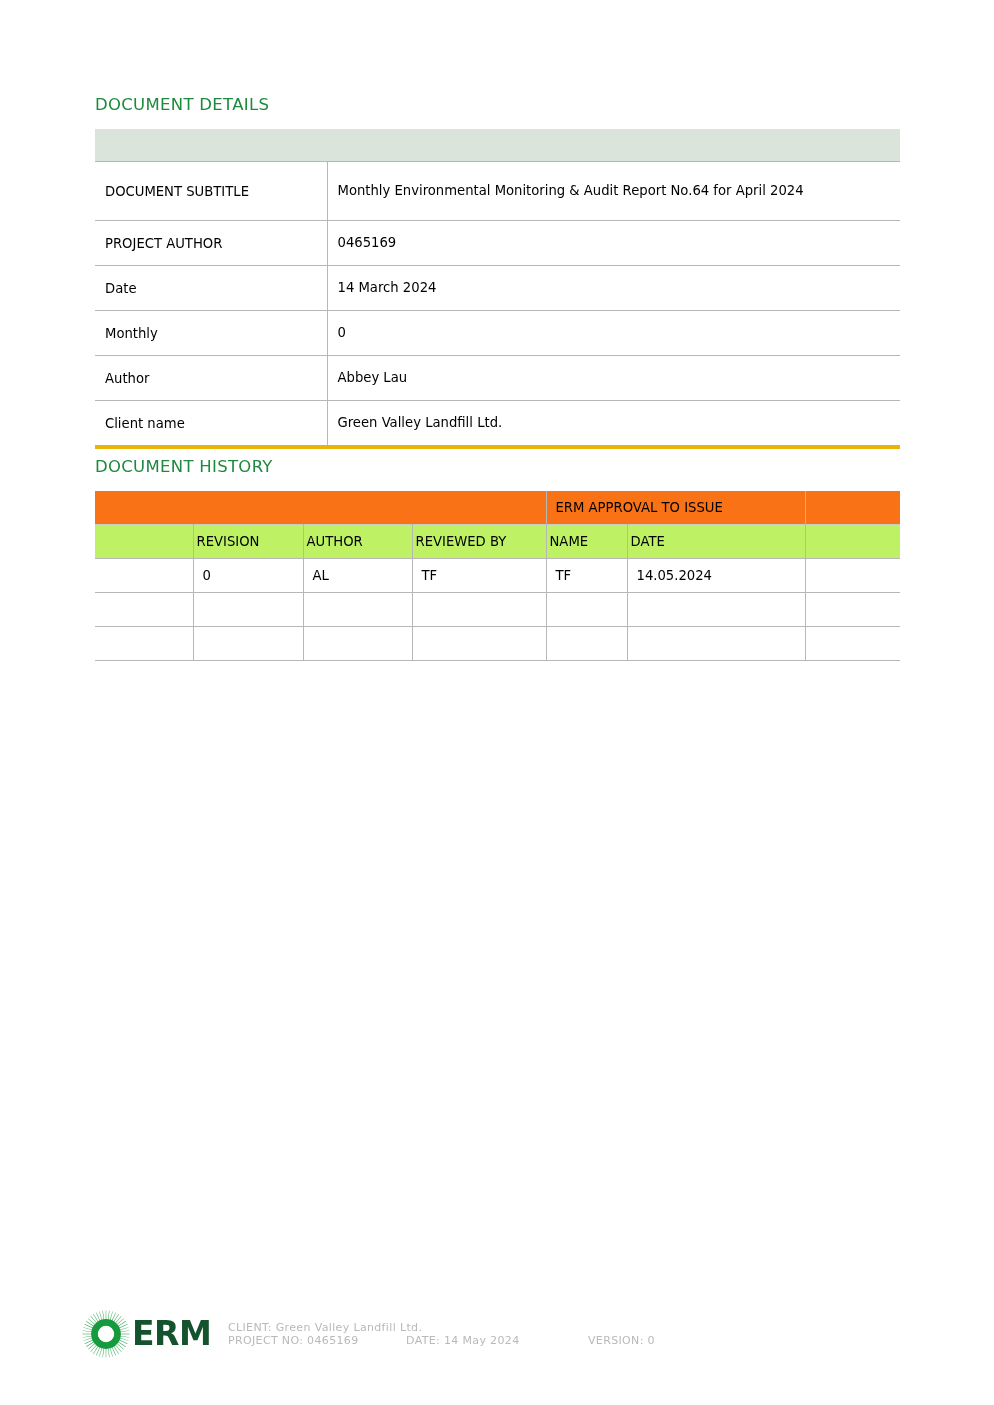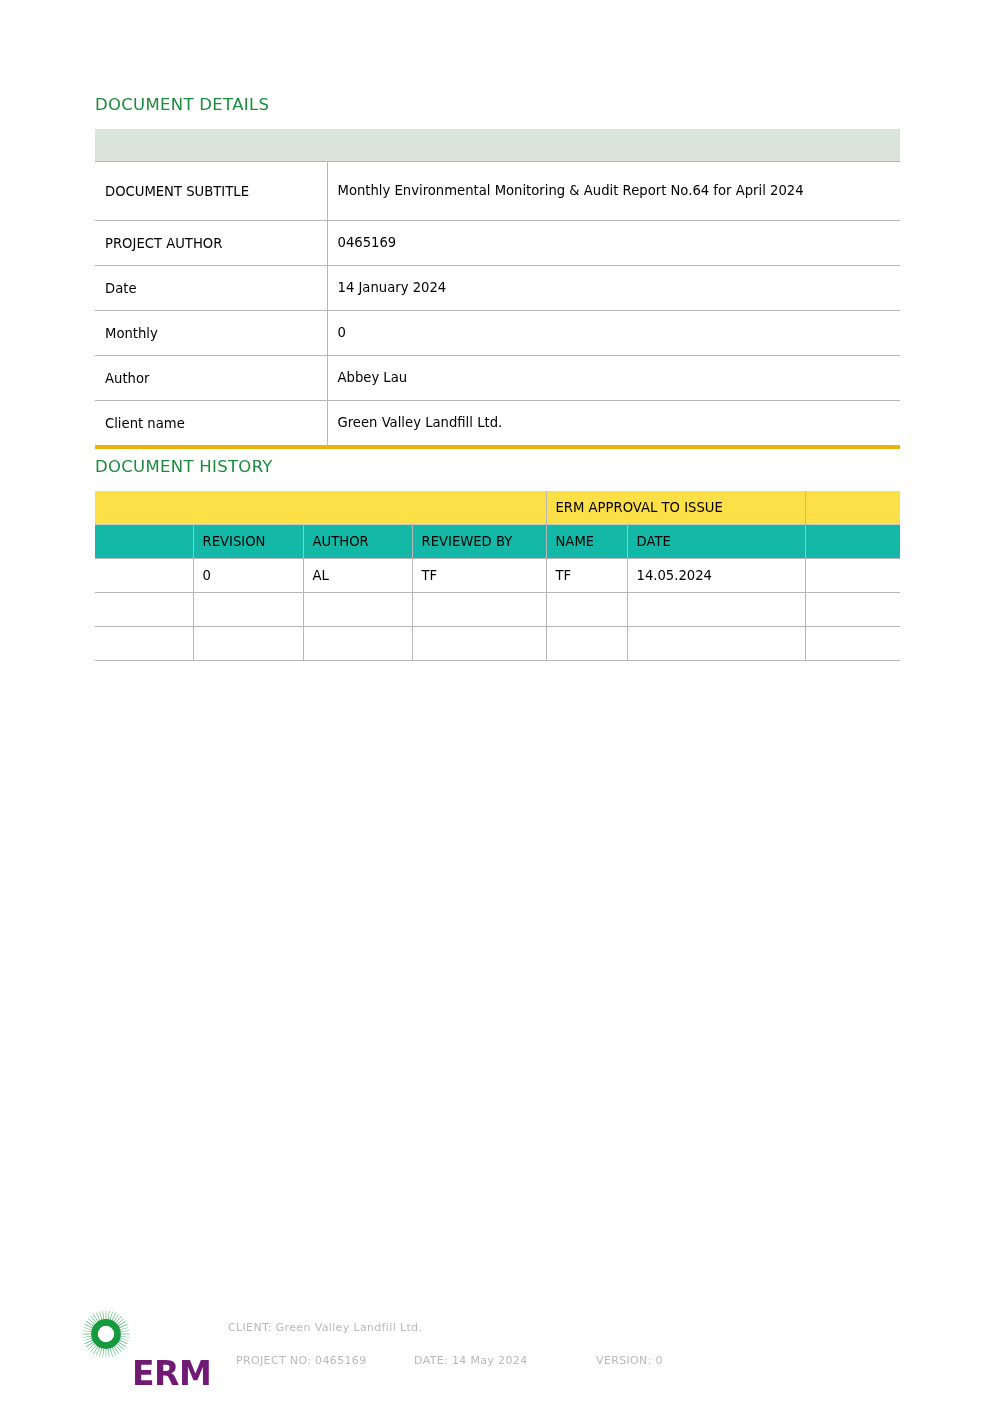--- a/index.html
+++ b/index.html
@@ -83,27 +83,27 @@
   #history-table {
     left: 95px;
     top: 491px;
     width: 805px;
   }
   #history-table td {
     height: 33px;
     font-size: 13.2px;
   }
   #history-table .hdr-band td {
-    background: #fde047;
+    background: #f97316;
     padding-left: 9px;
     margin-left: 8px;
   }
   #history-table .hdr-cols td {
-    background: #14b8a6;
-    padding-left: 9px;
+    background: #bef264;
+    padding-left: 3px;
     border-top: 1px solid #c3cdc3;
     margin-top: 32px;
   }
   #history-table .body-row td {
     border-top: 1px solid #b7b7b7;
     padding-left: 9px;
     background: #ffffff;
   }
   #history-table .body-row:last-child td {
     border-bottom: 1px solid #b7b7b7;
@@ -134,35 +134,34 @@
     width: 48px;
     height: 48px;
   }
   #logo-word {
     position: absolute;
     left: 50px;
     top: 8px;
     font-size: 33px;
     font-weight: 700;
     letter-spacing: -0.5px;
-    color: #701a75;
+    color: #14532d;
     font-family: "DejaVu Sans", "Liberation Sans", sans-serif;
     line-height: 36px;
-    margin-top: 40px;
   }
   .footer-meta {
     position: absolute;
     left: 146px;
     color: #b9b9b9;
     font-size: 11px;
     letter-spacing: 0.35px;
     white-space: nowrap;
   }
   #footer-line1 { top: 13px; }
-  #footer-line2 { top: 46px; margin-left: 8px; }
+  #footer-line2 { top: 26px; }
   #footer-line2 span { display: inline-block; }
   .fm-project { width: 178px; }
   .fm-date    { width: 182px; }
 </style>
 </head>
 <body>
 
 <div class="page">
 
   <div class="section-heading" id="heading-details">DOCUMENT DETAILS</div>
@@ -183,21 +182,21 @@
         <td class="val">Monthly Environmental Monitoring &amp; Audit Report No.64 for April 2024</td>
       </tr>
 
       <tr class="drow">
         <td class="lbl">PROJECT AUTHOR</td>
         <td class="val">0465169</td>
       </tr>
 
       <tr class="drow">
         <td class="lbl">Date</td>
-        <td class="val">14 January 2024</td>
+        <td class="val">14 March 2024</td>
       </tr>
 
       <tr class="drow">
         <td class="lbl">Monthly</td>
         <td class="val">0</td>
       </tr>
 
       <tr class="drow">
         <td class="lbl">Author</td>
         <td class="val">Abbey Lau</td>

